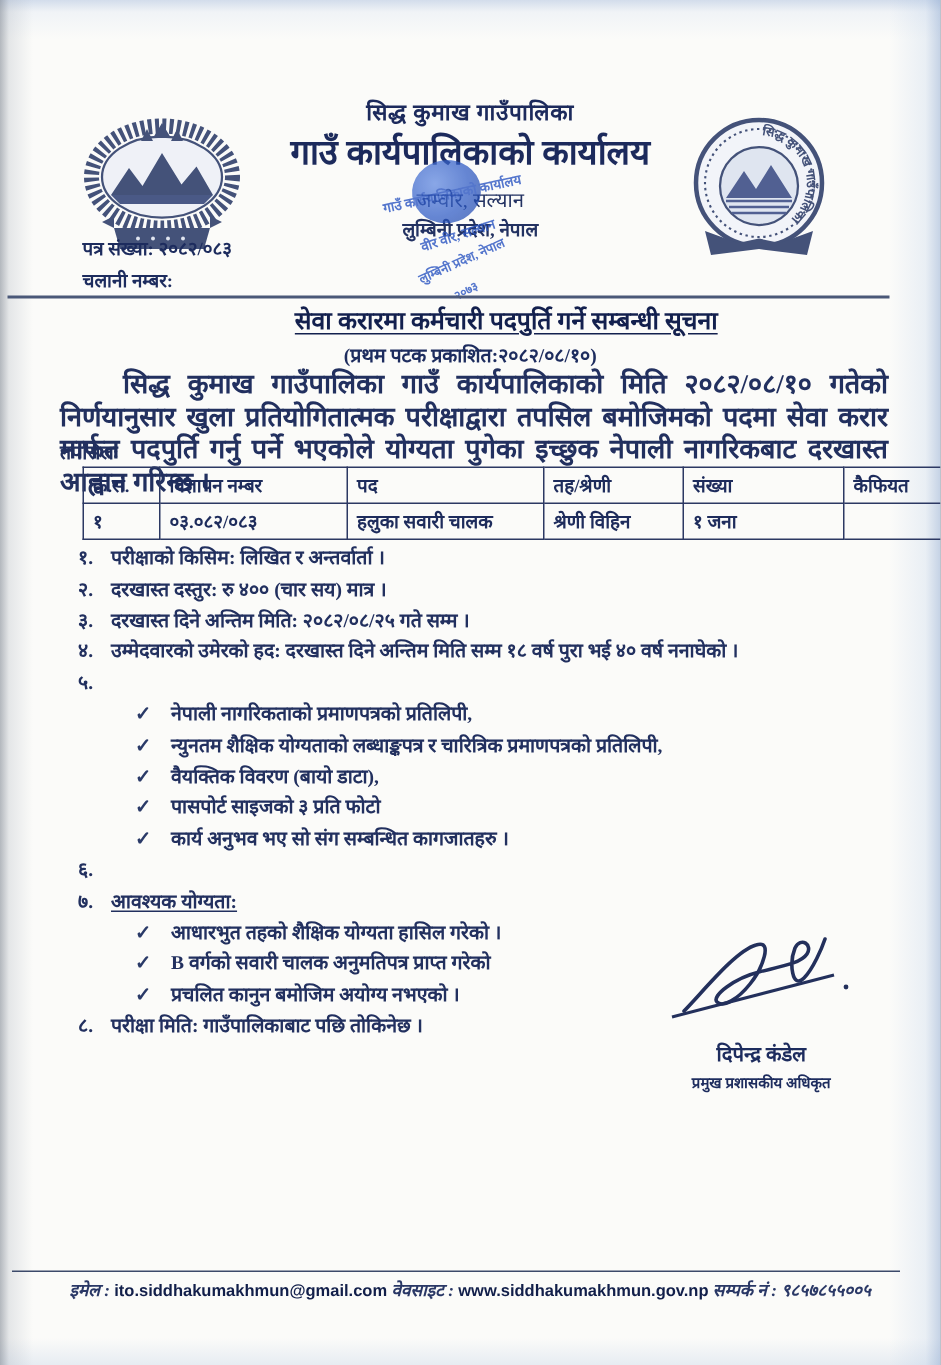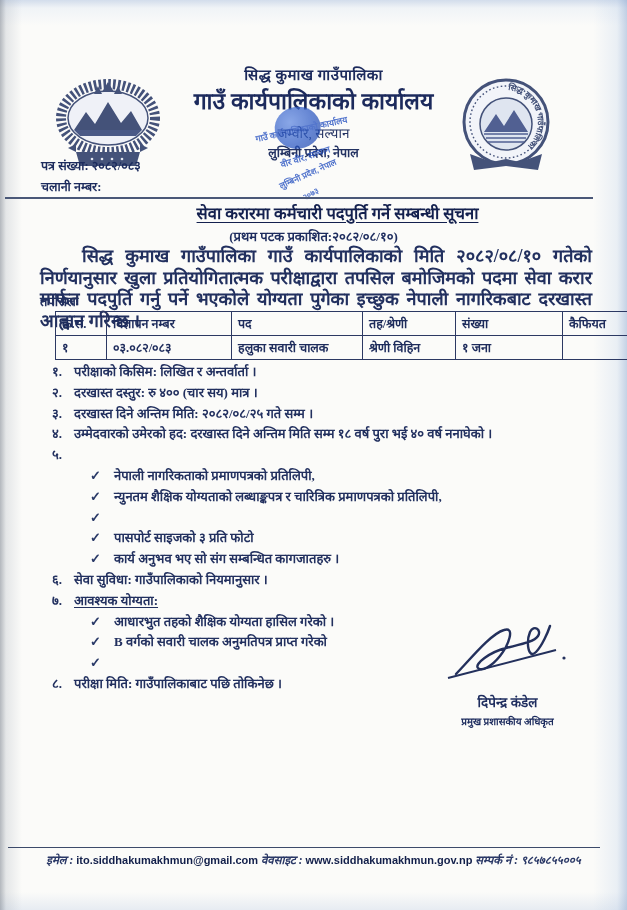--- a/index.html
+++ b/index.html
@@ -13,21 +13,21 @@
       linear-gradient(180deg, rgba(150,175,215,.40) 0px, rgba(190,208,235,.18) 8px, rgba(255,255,255,0) 26px),
       linear-gradient(0deg, rgba(170,190,220,.25) 0px, rgba(255,255,255,0) 18px),
       #fbfbf9;
   }
   .abs{position:absolute;}
   
   .muni{top:64px;left:0;width:100%;text-align:center;font-size:15px;font-weight:bold;color:#1c2a5c;letter-spacing:.5px;}
   .office{top:84px;left:0;width:100%;text-align:center;font-size:23px;font-weight:bold;color:#1c2a5c;}
   .loc{top:124px;left:0;width:100%;text-align:center;font-size:13.5px;font-weight:normal;color:#233262;}
   .prov{top:144px;left:0;width:100%;text-align:center;font-size:12.5px;font-weight:bold;color:#233262;}
-  .refblock{top:156px;left:41px;font-size:12.5px;font-weight:bold;color:#1d2c5e;line-height:21px;}
+  .refblock{top:156px;left:55px;font-size:12.5px;font-weight:bold;color:#1d2c5e;line-height:21px;}
   .rule-top{top:197px;left:5px;width:588px;height:0;border-top:2px solid #4a5878;}
   
   .stamp{top:106px;left:243px;width:125px;height:105px;transform:rotate(-8deg);opacity:.8;pointer-events:none;}
   .stamp .globe{position:absolute;top:0px;left:36px;width:46px;height:42px;border-radius:50%;
     background:radial-gradient(circle at 35% 35%, #5d86e0 0%, #2b58c4 55%, #1c42a4 100%);opacity:.9;}
   .stamp .sline{position:absolute;left:0;width:100%;text-align:center;color:#2b55c2;font-weight:bold;
     font-family:"Liberation Serif",serif;}
   
   .title{top:201px;left:0;width:100%;text-align:center;font-size:16.5px;font-weight:bold;color:#13204e;
     text-decoration:underline;text-underline-offset:3px;padding-left:24px;}
@@ -166,47 +166,48 @@
     <div class="sub">
       <span class="chk">✓</span>
       <span>नेपाली नागरिकताको प्रमाणपत्रको प्रतिलिपी,</span>
       </div>
     <div class="sub">
       <span class="chk">✓</span>
       <span>न्युनतम शैक्षिक योग्यताको लब्धाङ्कपत्र र चारित्रिक प्रमाणपत्रको प्रतिलिपी,</span>
       </div>
     <div class="sub">
       <span class="chk">✓</span>
+      <span>वैयक्तिक विवरण (बायो डाटा),</span>
       </div>
     <div class="sub">
       <span class="chk">✓</span>
       <span>पासपोर्ट साइजको ३ प्रति फोटो</span>
       </div>
     <div class="sub">
       <span class="chk">✓</span>
       <span>कार्य अनुभव भए सो संग सम्बन्धित कागजातहरु ।</span>
       </div>
     <div class="li">
       <span class="num">६.</span>
-      <span>सेवा सुविधा: गाउँपालिकाको नियमानुसार ।</span>
       </div>
     <div class="li">
       <span class="num">७.</span>
       <span class="u">आवश्यक योग्यता:</span>
       </div>
     <div class="sub">
       <span class="chk">✓</span>
       <span>आधारभुत तहको शैक्षिक योग्यता हासिल गरेको ।</span>
       </div>
     <div class="sub">
       <span class="chk">✓</span>
       <span>B वर्गको सवारी चालक अनुमतिपत्र प्राप्त गरेको</span>
       </div>
     <div class="sub">
       <span class="chk">✓</span>
+      <span>प्रचलित कानुन बमोजिम अयोग्य नभएको ।</span>
       </div>
     <div class="li">
       <span class="num">८.</span>
       <span>परीक्षा मिति: गाउँपालिकाबाट पछि तोकिनेछ ।</span>
       </div>
   </div>
 
   <svg class="abs sig-scribble" width="150" height="80" viewBox="0 0 150 80">
     <path d="M18 62 C30 50 52 22 66 18 C78 14 70 34 62 44 C54 54 44 60 40 56 C36 52 52 40 68 36 C84 32 96 30 100 24 C104 18 96 12 92 20 C88 30 90 48 98 40 C104 34 110 20 112 14" fill="none" stroke="#23305c" stroke-width="2.4" stroke-linecap="round"></path>
     <path d="M10 66 L118 38" fill="none" stroke="#23305c" stroke-width="2"></path>

